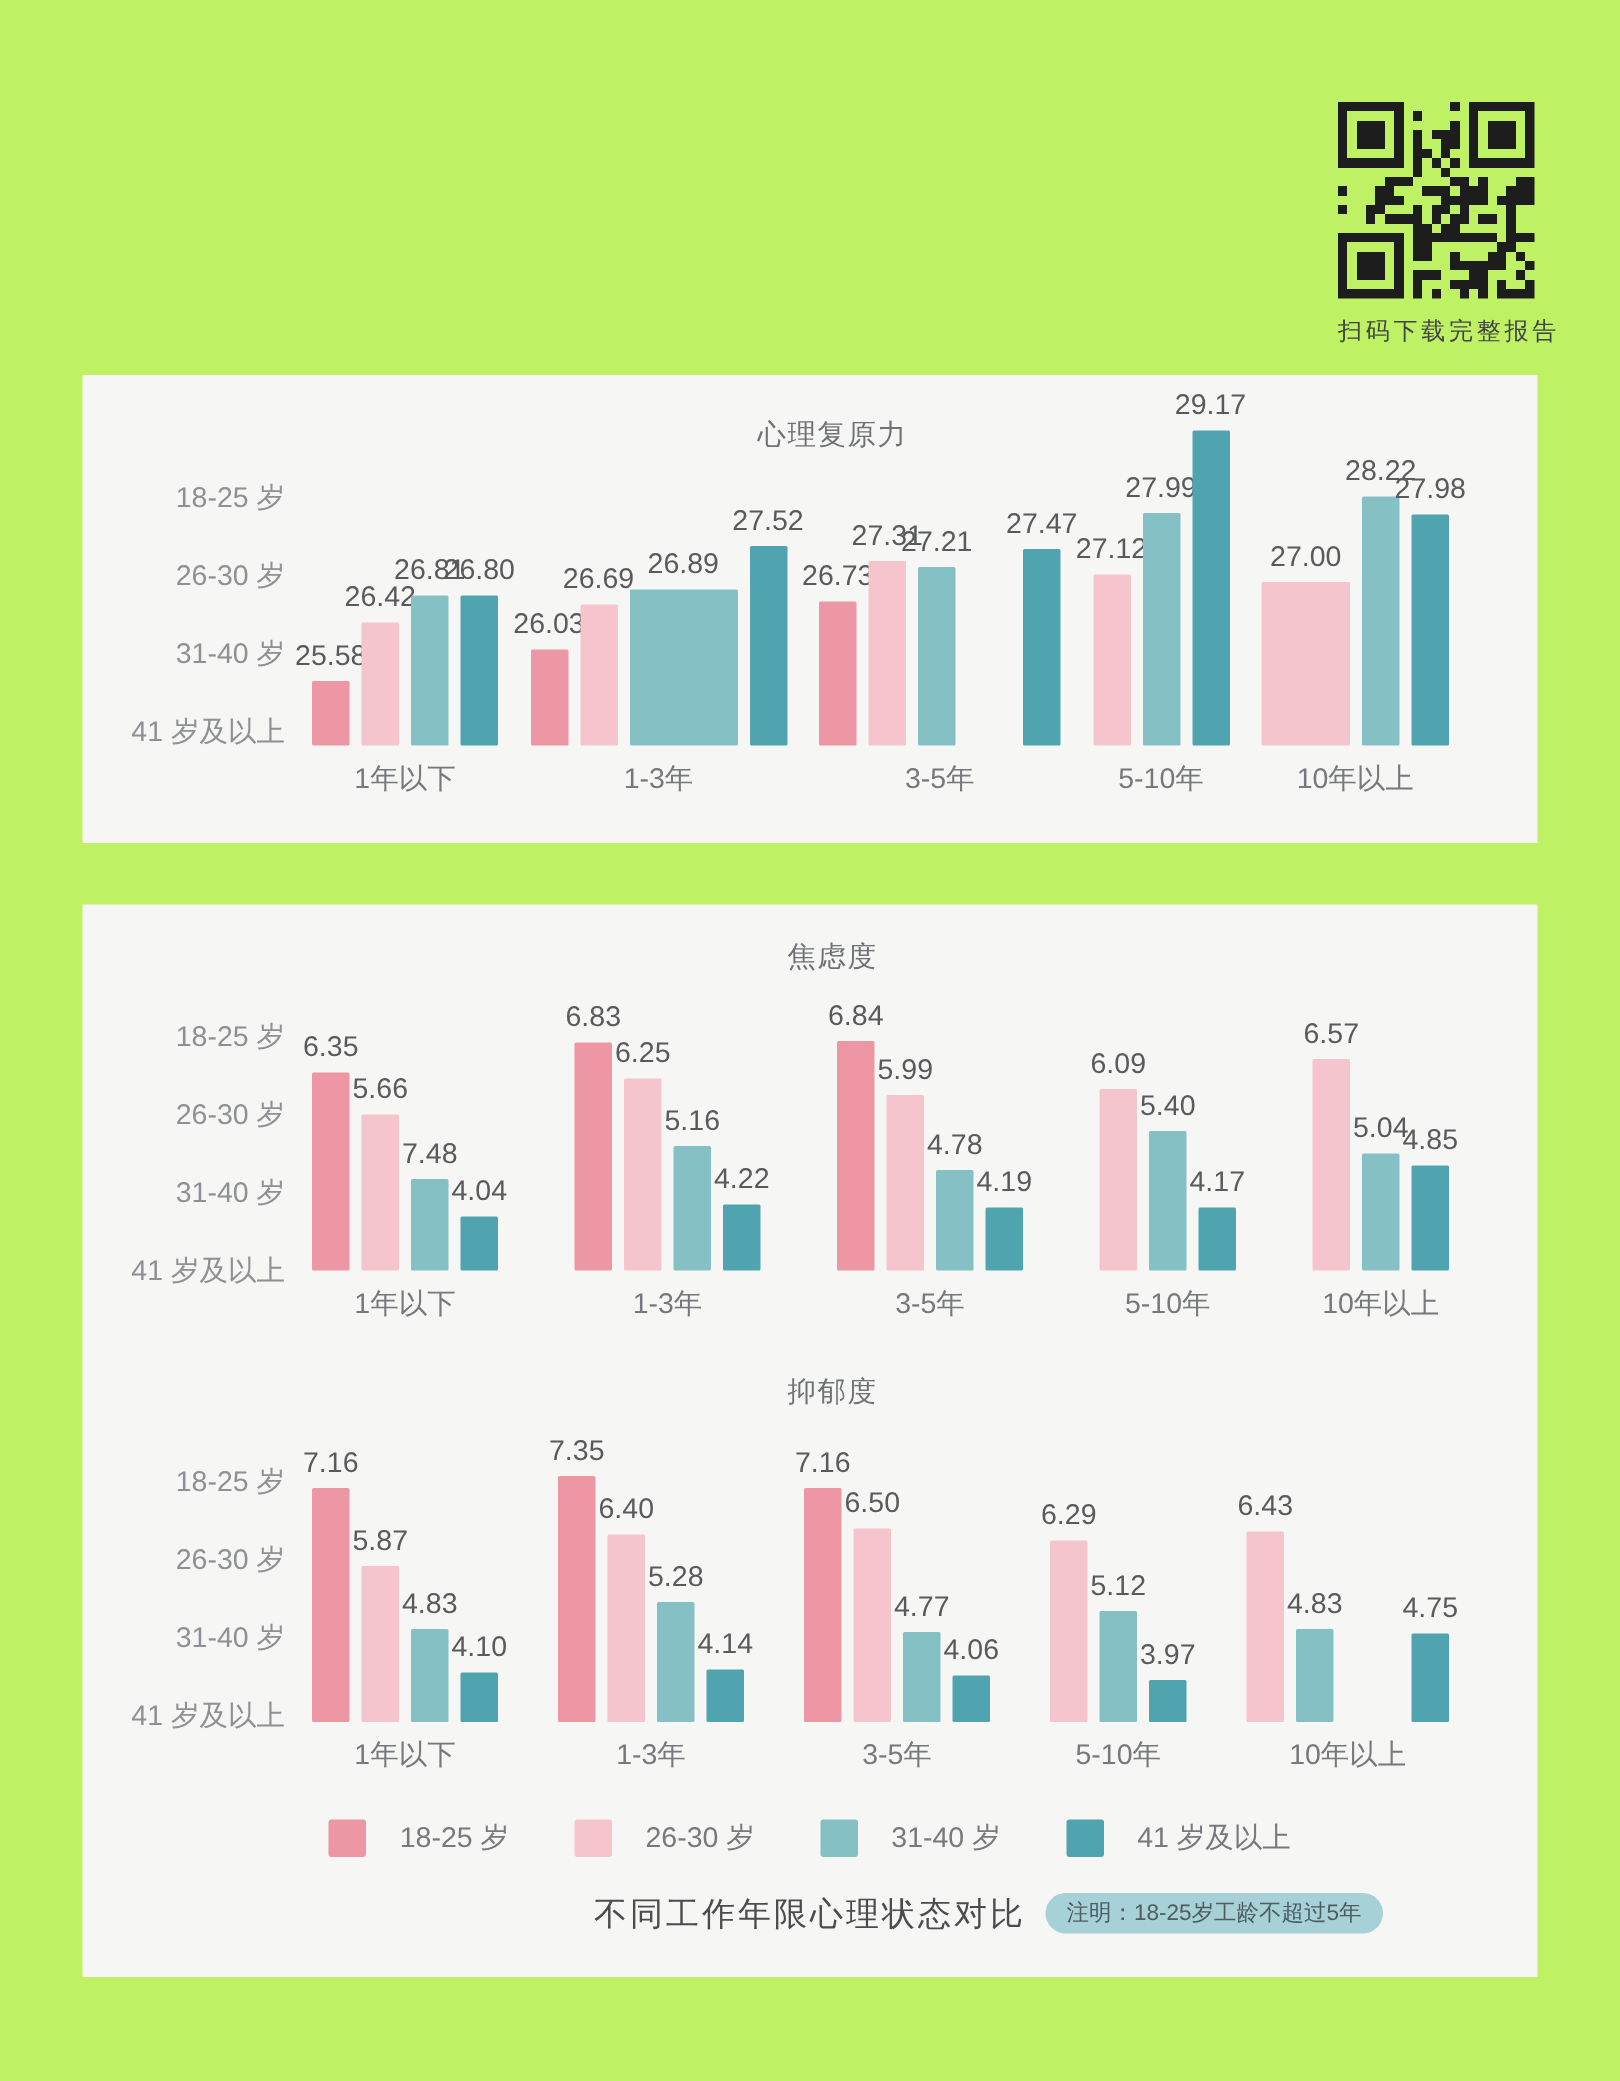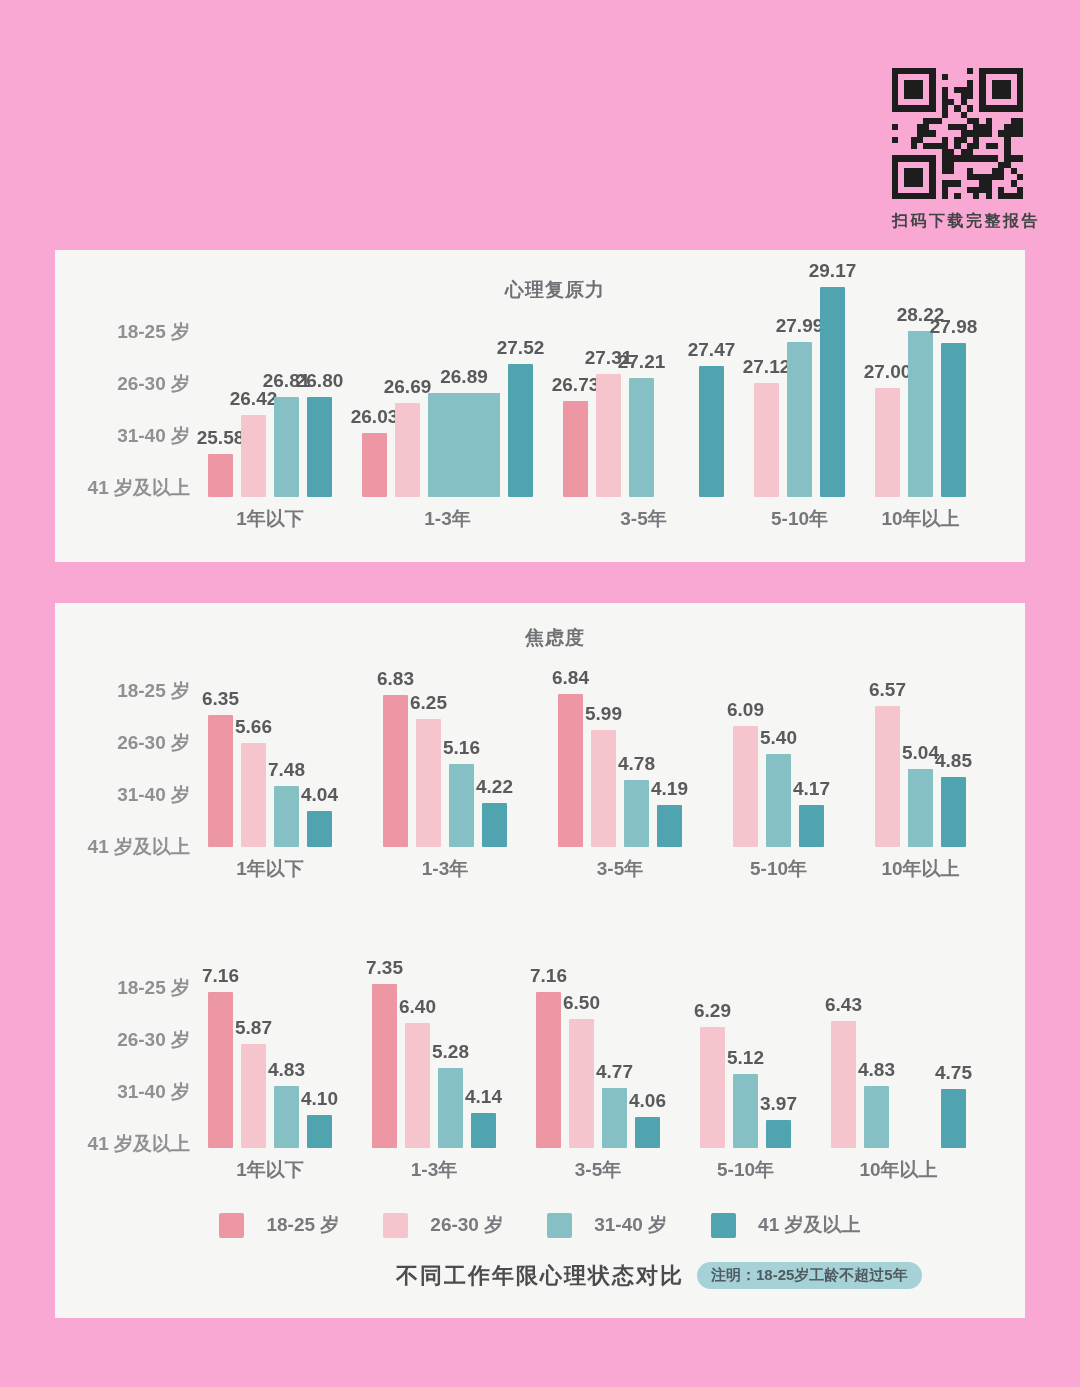--- a/index.html
+++ b/index.html
@@ -1,21 +1,21 @@
 <!DOCTYPE html>
 <html><head>
 <meta charset="utf-8">
 <style>
   html,body{margin:0;padding:0;}
   body{
     width:1080px;height:1387px;background:#ffffff;
     font-family:"Liberation Sans","DejaVu Sans",sans-serif;
     -webkit-font-smoothing:antialiased;
   }
-  .page{position:relative;width:1080px;height:1387px;background:#f9a8d4;overflow:hidden;font-weight:bold;}
+  .page{position:relative;width:1080px;height:1387px;background:#bef264;overflow:hidden;}
 
   
   .qr-block{position:absolute;left:892px;top:68px;width:131px;text-align:center;}
   .qr-block svg{display:block;shape-rendering:crispEdges;}
   .qr-caption{margin-top:12px;font-size:16px;color:#414345;letter-spacing:2.5px;white-space:nowrap;}
 
   
   .panel{position:absolute;left:55px;width:970px;background:#F6F6F5;}
   #panel-0{top:250px;height:312px;}
   #panel-1{top:603px;height:715px;}
@@ -343,21 +343,21 @@
           </div>
           <div class="bar" style="height: 155px; background: rgb(133, 192, 197);">
             <span class="val">27.99</span>
           </div>
           <div class="bar" style="height: 210px; background: rgb(79, 164, 176);">
             <span class="val">29.17</span>
           </div>
           <div class="cat">5-10年</div>
         </div>
         <div class="group">
-          <div class="bar" style="height: 109px; background: rgb(246, 196, 204);">
+          <div class="bar" style="height: 109px; background: rgb(246, 196, 204); padding-left: 34px;">
             <span class="val">27.00</span>
           </div>
           <div class="bar" style="height: 166px; background: rgb(133, 192, 197);">
             <span class="val">28.22</span>
           </div>
           <div class="bar" style="height: 154px; background: rgb(79, 164, 176);">
             <span class="val">27.98</span>
           </div>
           <div class="cat">10年以上</div>
         </div>
@@ -456,20 +456,21 @@
           </div>
           <div class="bar" style="height: 78px; background: rgb(133, 192, 197);">
             <span class="val">5.04</span>
           </div>
           <div class="bar" style="height: 70px; background: rgb(79, 164, 176);">
             <span class="val">4.85</span>
           </div>
           <div class="cat">10年以上</div>
         </div>
       </div>
+      <div class="chart-title" style="top: 312px;">抑郁度</div>
       <div class="row-labels" style="top: 359px;">
         <div class="rl">18-25 岁</div>
         <div class="rl">26-30 岁</div>
         <div class="rl">31-40 岁</div>
         <div class="rl">41 岁及以上</div>
       </div>
       <div class="plot" style="bottom: 170px; height: 170px;">
         <div class="group">
           <div class="bar" style="height: 156px; background: rgb(238, 151, 164);">
             <span class="val">7.16</span>

